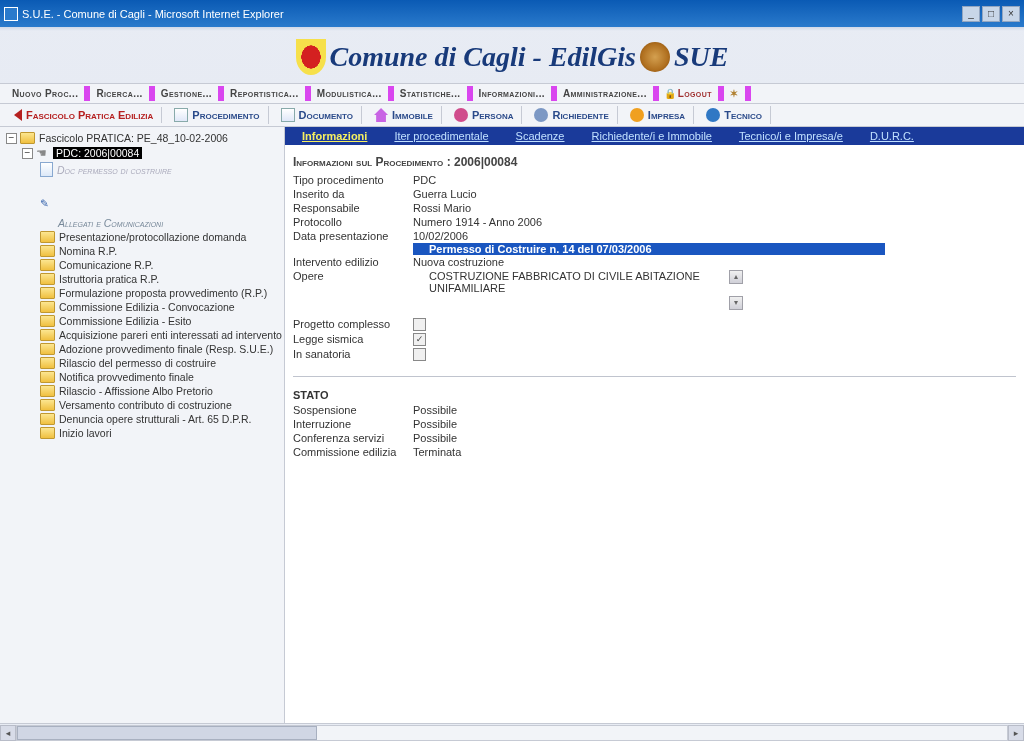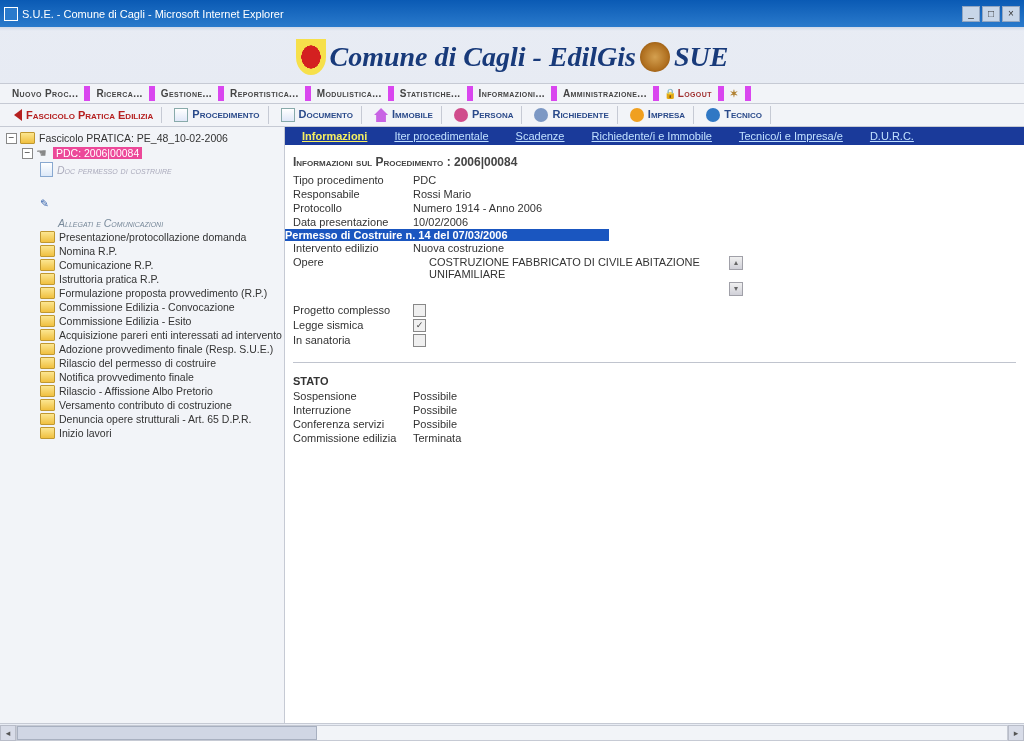--- a/index.html
+++ b/index.html
@@ -11,21 +11,21 @@
   .sep-line { height: 4px; background: linear-gradient(#d0d8e8,#e8ecf4); }
   .header { text-align: center; padding: 8px 0 6px; }
   .header-title { display: inline-flex; align-items: center; gap: 4px; font-family: Georgia, serif; font-size: 28px; color: #183a7a; font-weight: 600; font-style: italic; }
   .header-title .crest { width: 30px; height: 36px; background: radial-gradient(#d42020 45%, #f6e04a 46%); border-radius: 0 0 50% 50%; }
   .header-title .seal { width: 30px; height: 30px; border-radius: 50%; background: radial-gradient(circle,#d4a050 0,#b07020 60%,#7a4000 100%); }
   .toolbar { background: #f2f4f8; border-top: 1px solid #c6cad4; border-bottom: 1px solid #c6cad4; padding: 2px 6px; display: flex; flex-wrap: wrap; align-items: center; gap: 0; font-variant: small-caps; }
   .toolbar .btn { padding: 2px 6px; border-right: 6px solid #d946ef; font-weight: 600; color: #444; cursor: pointer; letter-spacing: 0.4px; font-size: 10px; }
   .toolbar .logout { color: #a03030; }
   .arrow-left { display:inline-block; width:0;height:0;border-top:6px solid transparent;border-bottom:6px solid transparent;border-right:8px solid #b52020;vertical-align:middle;margin-right:4px;}
   .subtoolbar { background: #f2f4f8; border-bottom: 1px solid #c6cad4; padding: 2px 6px; display: flex; align-items: center; gap: 4px; font-size: 11px; }
-  .subtoolbar .btn { padding: 2px 8px; border-right: 1px solid #c6cad4; font-weight: 600; cursor: pointer; display: flex; }
+  .subtoolbar .btn { padding: 2px 8px; border-right: 1px solid #c6cad4; font-weight: 600; cursor: pointer; display: flex; align-items: center; }
   .subtoolbar .fpe { color: #b52020; font-variant: small-caps; }
   .subtoolbar .normal { color: #2a4a8a; font-variant: small-caps; }
   .ico { display: inline-block; width: 14px; height: 14px; margin-right: 4px; }
   .ico-doc { background: linear-gradient(#fff,#e0e8f8); border:1px solid #8aa; }
   .ico-house { background: #c864e4; clip-path: polygon(50% 0,100% 50%,85% 50%,85% 100%,15% 100%,15% 50%,0 50%);}
   .ico-person { background:#d04c8c; border-radius:50%; position:relative;}
   .ico-person2 { background:#7c98c4; border-radius:50%; }
   .ico-impresa { background:#f0a020; border-radius:50%;}
   .ico-tecnico { background:#3078c4; border-radius:50%;}
   .main { display: flex; height: 620px; }
@@ -33,32 +33,32 @@
   .tree-item { display: flex; align-items: center; padding: 1px 0 1px 4px; cursor: pointer; }
   .tree-item.l1 { padding-left: 4px; }
   .tree-item.l2 { padding-left: 20px; }
   .tree-item.l3 { padding-left: 38px; }
   .tree-item .exp { width: 11px; height: 11px; border: 1px solid #888; display: flex; align-items: center; justify-content: center; font-size: 10px; line-height: 10px; margin-right: 3px; background: #fff; }
   .tree-item .folder { width: 15px; height: 12px; background: linear-gradient(#fce690,#f0c040); border: 1px solid #c09830; border-radius: 1px; margin-right: 4px; flex-shrink:0;}
   .tree-item .hand { width: 14px; height: 14px; margin-right: 3px; color:#888; font-size:12px; flex-shrink:0;}
   .tree-item .pageico { width: 13px; height: 15px; background: linear-gradient(#fff,#dce8f8); border: 1px solid #88a8d0; margin-right: 4px; flex-shrink:0;}
   .tree-item .pen { width: 14px; height: 14px; margin-right: 4px; color:#2a5aa8;}
   .tree-item.selected { }
-  .tree-item.selected span.lbl { background: #ec4899; color: #fff; padding: 0 3px; }
+  .tree-item.selected span.lbl { background: #000000; color: #fff; padding: 0 3px; }
   .tree-item .lvoid { color:#aab; font-style:italic; font-variant:small-caps;}
   .tree-item .lalleg { color:#789; font-style:italic; font-variant:small-caps;margin-top:38px;}
   .content { flex: 1; background: #fff; overflow: auto; }
   .tabsbar { background: #1a3a9a; color: #fff; padding: 3px 6px; font-size: 11px; display: flex; gap: 16px; }
   .tabsbar a { color: #c0e0ff; text-decoration: underline; cursor: pointer; padding-left: 11px; }
   .tabsbar a.active { color: #f6f060; font-weight: 700; }
   .contitle { padding: 10px 8px 4px; font-variant: small-caps; font-weight: 700; color: #444; font-size: 12px; }
   .row { display: flex; padding: 1px 8px; font-size: 11px; }
   .row .k { width: 120px; }
   .row .v { }
-  .highlight-row { background: #1a56c0; color: #fff; font-weight: 700; padding: 0 0; width: 324px; }
+  .highlight-row { margin-left: 128px; background: #1a56c0; color: #fff; font-weight: 700; padding: 0 16px; width: 472px; }
   .opere-box { margin-left: 16px; width: 300px; height: 40px; padding: 0; display: inline-block; vertical-align: top; }
   .scroll-btn { width: 14px; height: 14px; background: linear-gradient(#f0f0f0,#d0d0d8); border: 1px solid #a0a0a8; display: inline-block; font-size:8px; text-align:center; line-height:12px; color:#666; vertical-align:top;}
   .row .chk { width: 13px; height: 13px; border: 1px solid #888; background: #f0f0f0; display: inline-block; font-size:9px; text-align:center; line-height:11px; color:#444;}
   .sep { border-top: 1px solid #c0c4ce; margin: 14px 8px 4px; }
   .stato { padding: 8px 8px 2px; font-weight: 700; font-size: 11px; }
   .statusbar { position: absolute; bottom: 0; left: 0; width: 1024px; height: 18px; background: #e8ecf4; border-top: 1px solid #c6cad4; display:flex; align-items:center; }
   .statusbar .left { width: 16px; height: 16px; background: #d8dce8; border: 1px solid #b8bcc8; display:flex;align-items:center;justify-content:center; font-size:9px;color:#555;}
   .statusbar .track { flex:1; height: 16px; background: #f2f4f8; border: 1px solid #c6cad4; position: relative;}
   .statusbar .thumb { position:absolute; left:0; top:0; height:14px; width:300px; background: #d0d6e4; border:1px solid #a8b0c0;}
   .statusbar .right { width: 16px; height: 16px; background: #d8dce8; border: 1px solid #b8bcc8; display:flex;align-items:center;justify-content:center;font-size:9px;color:#555;}
@@ -228,20 +228,24 @@
 
     <div class="contitle">
       <span>Informazioni sul Procedimento : </span><b>2006|00084</b>
     </div>
 
     <div class="row">
         <span class="k">Tipo procedimento</span>
         <span class="v">PDC</span>
       </div>
     <div class="row">
+        <span class="k">Inserito da</span>
+        <span class="v">Guerra Lucio</span>
+      </div>
+    <div class="row">
         <span class="k">Responsabile</span>
         <span class="v">Rossi Mario</span>
       </div>
     <div class="row">
         <span class="k">Protocollo</span>
         <span class="v">Numero 1914 - Anno 2006</span>
       </div>
     <div class="row">
         <span class="k">Data presentazione</span>
         <span class="v">10/02/2006</span>

